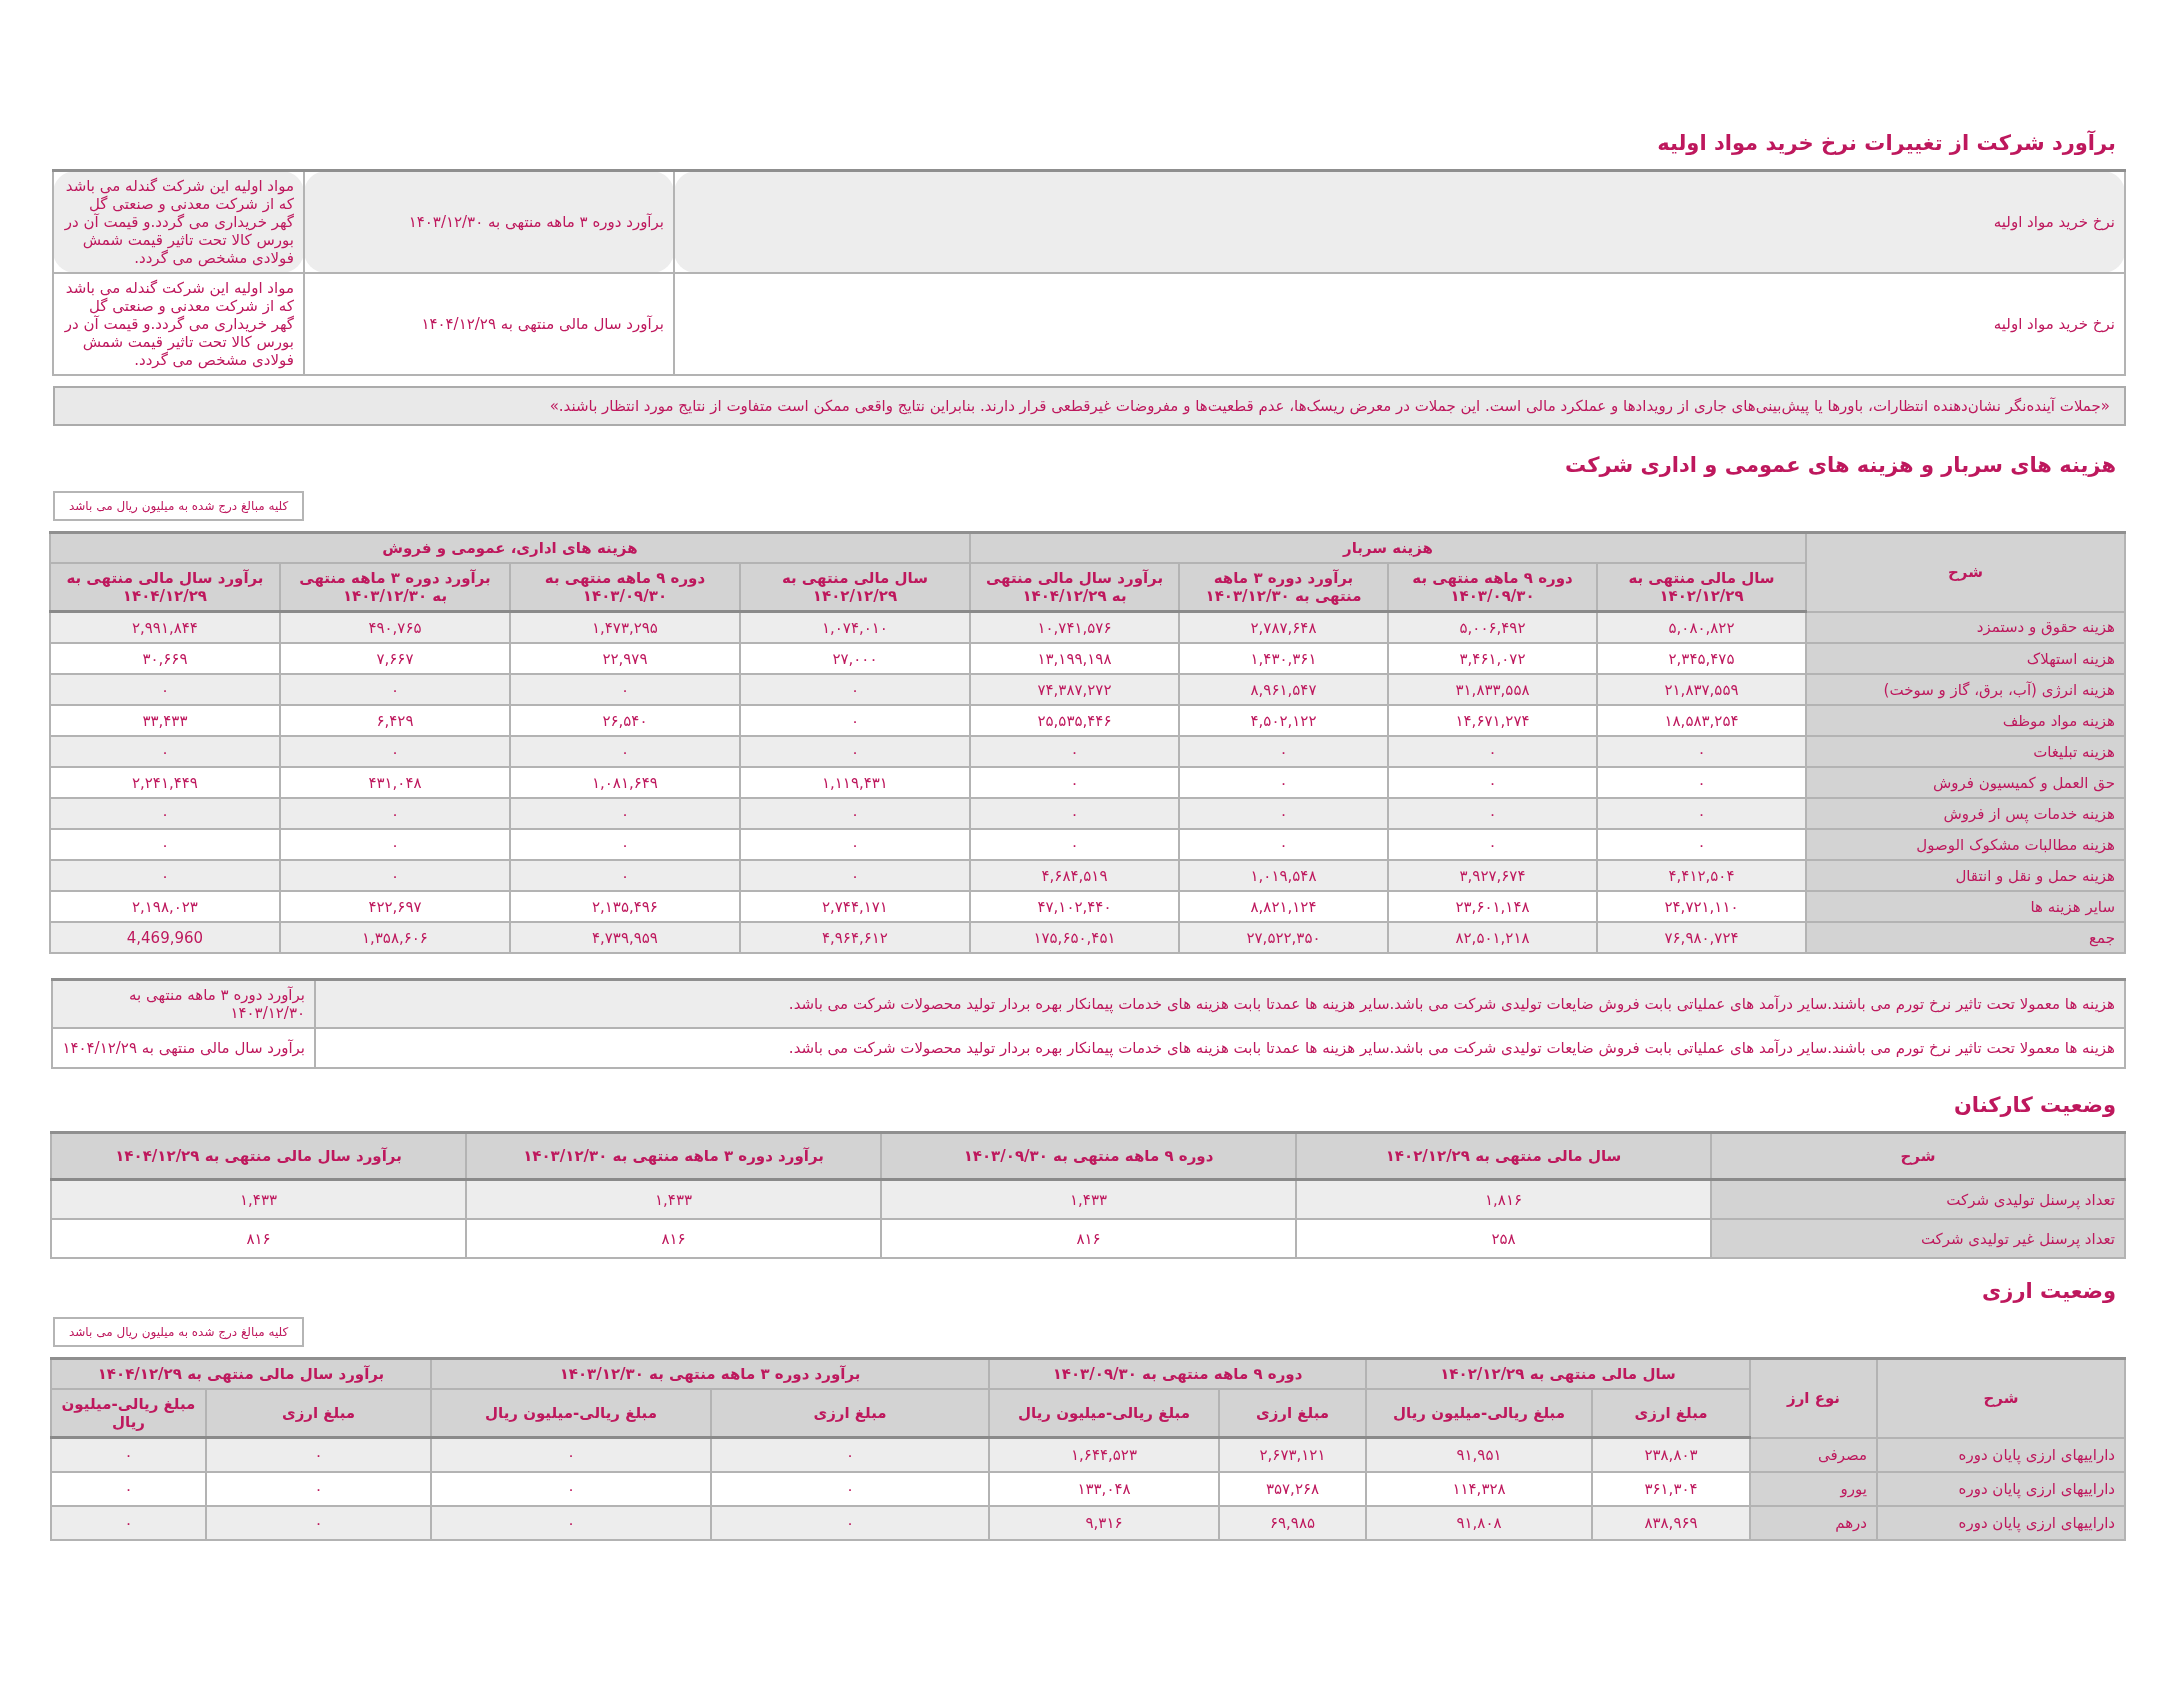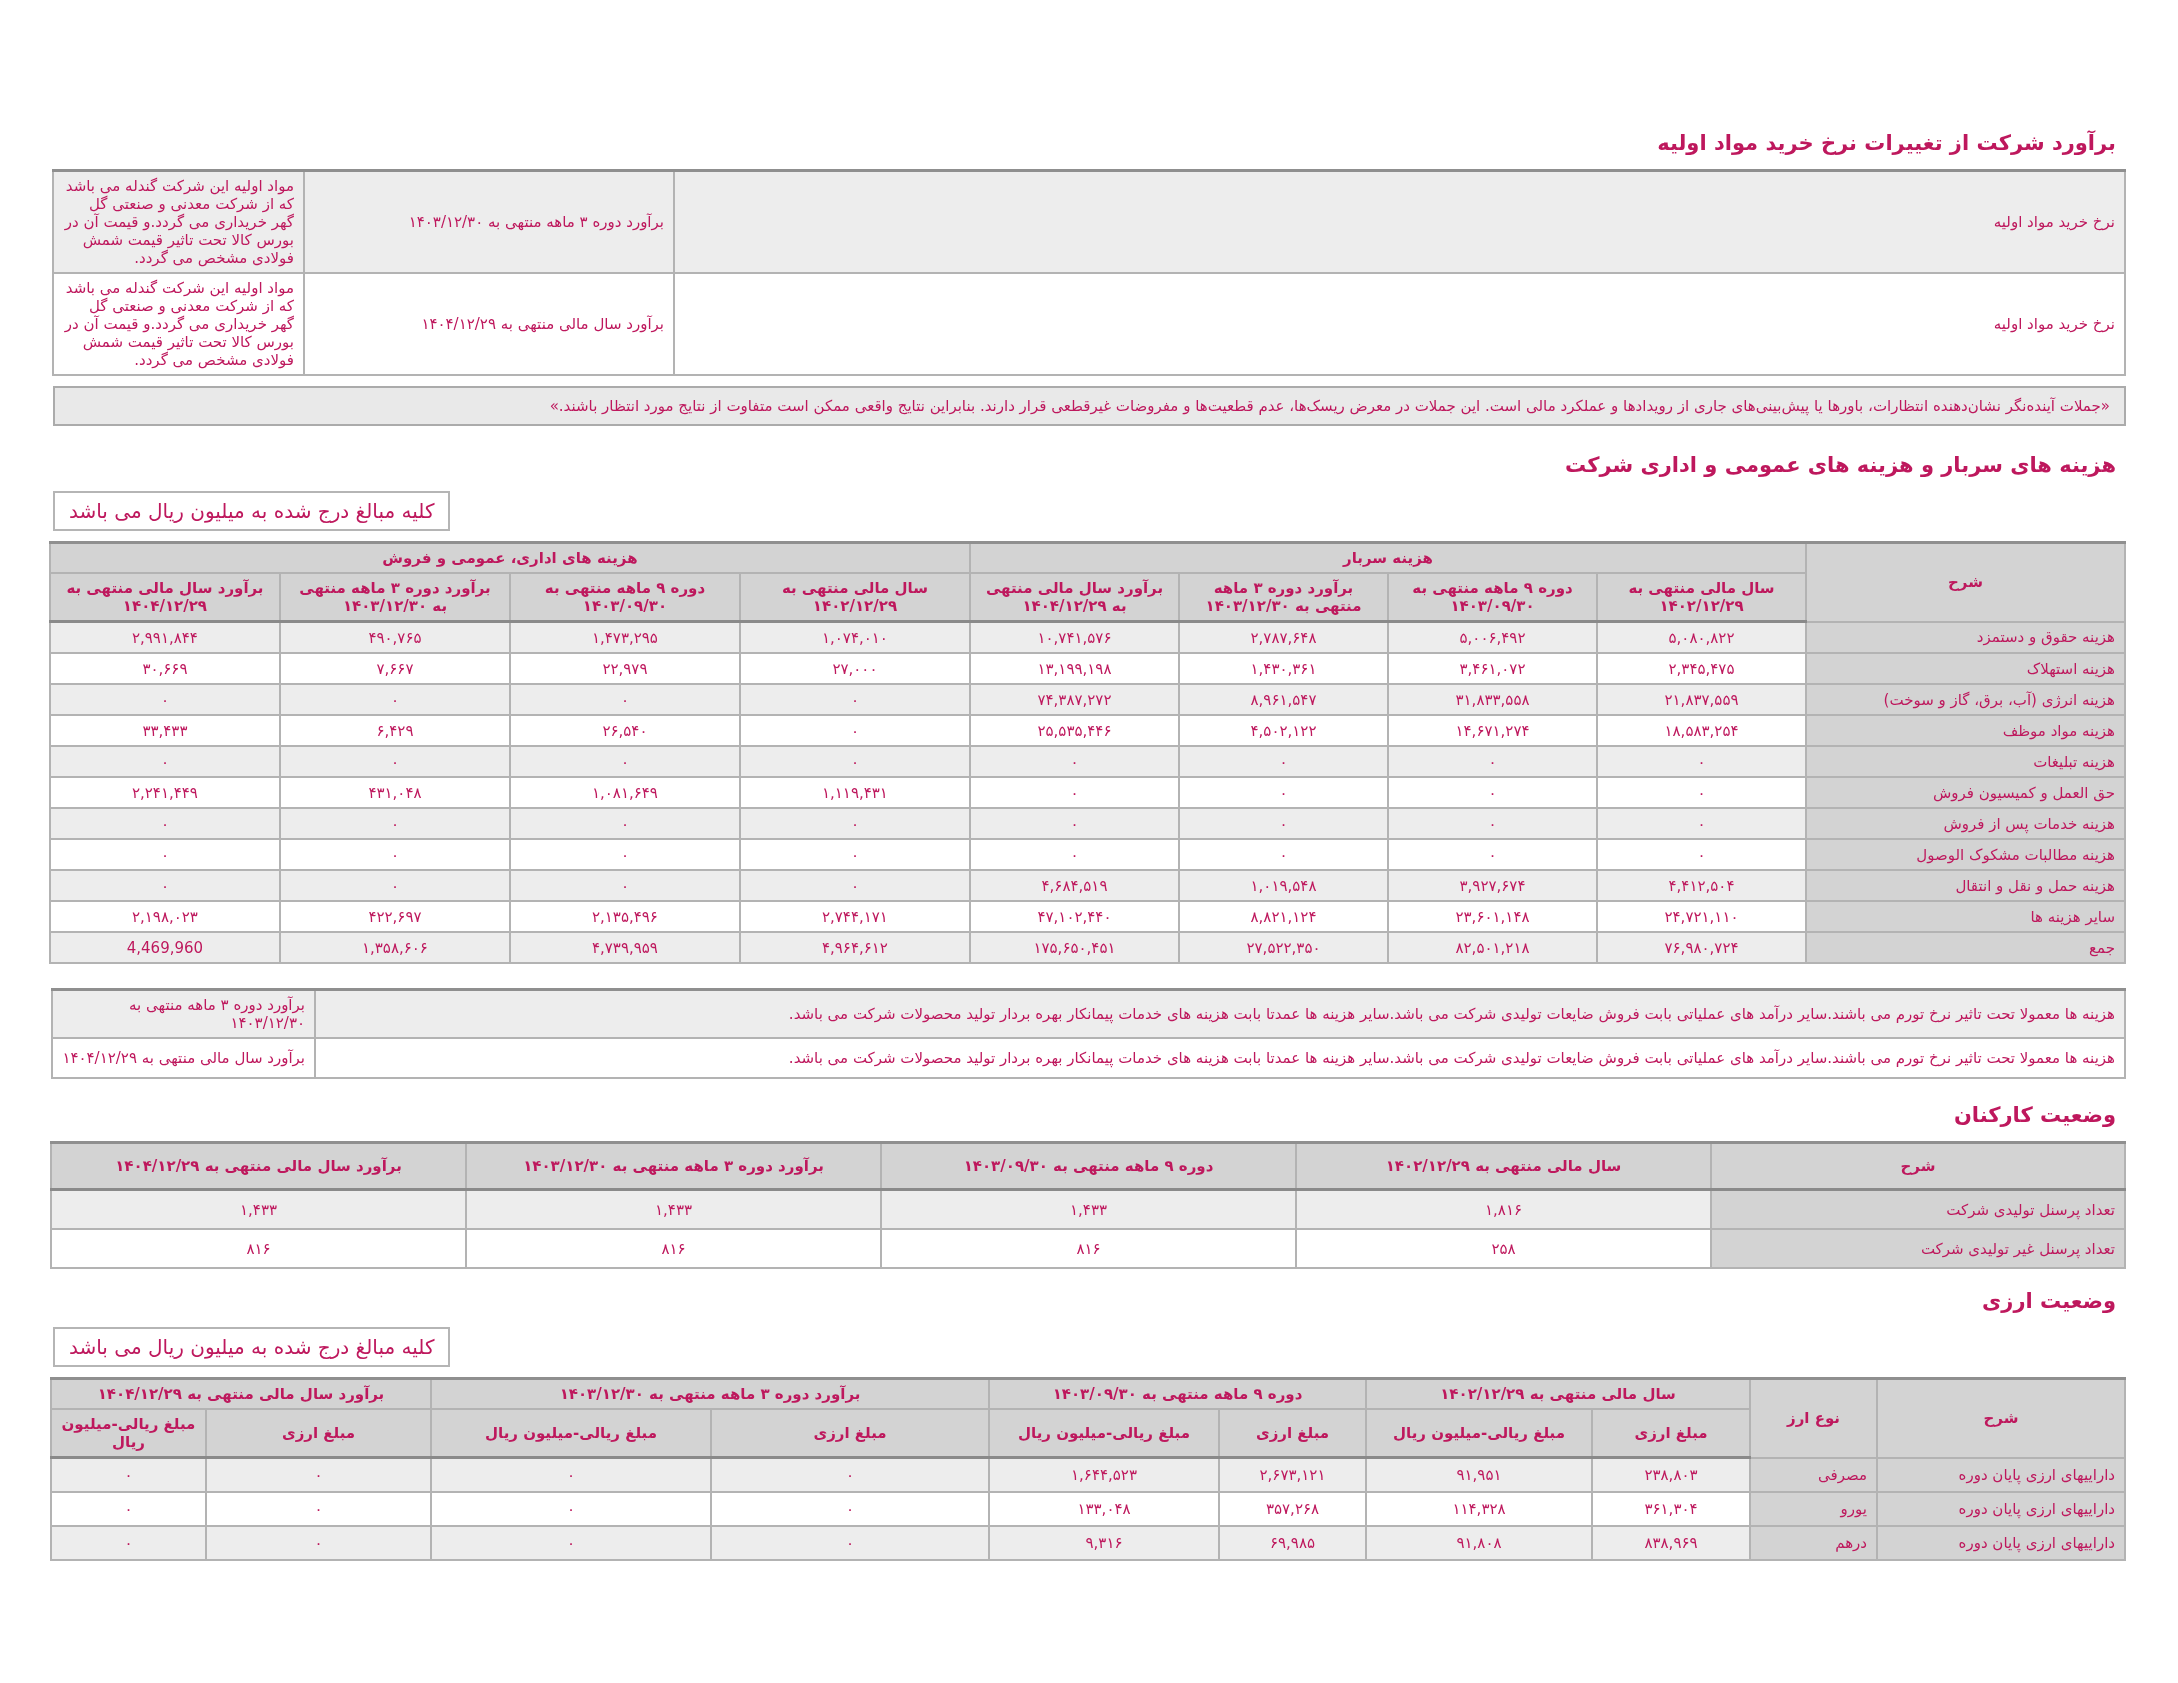--- a/index.html
+++ b/index.html
@@ -15,25 +15,25 @@
   table.t{border:2px solid #9e9e9e;border-top:3px solid #8f8f8f;}
   td,th{border:2px solid #b3b3b3;font-size:15px;padding:5px 9px;vertical-align:middle;word-wrap:break-word;}
   th{background:#d3d3d3;font-weight:bold;text-align:center;}
   thead tr:last-child th{border-bottom:3px solid #8a8a8a;}
   td.lbl{text-align:right;background:#d3d3d3;}
   td.txt{text-align:right;}
   tr.odd td.body, tr.odd td.num2{background:#ededed;}
   td.num2{text-align:center;}
   .disc{background:#e9e9e9;border:2px solid #ababab;padding:9px 14px;font-size:15px;text-align:right;margin-bottom:7px;width:2073px;box-sizing:border-box;}
   .badge-wrap{text-align:left;direction:ltr;margin:0 0 10px 0;width:2073px;}
-  .badge{display:inline-block;direction:rtl;border:2px solid #b5b5b5;background:#fff;padding:6px 14px;font-size:20px;margin-right:1756px;white-space:nowrap;}
+  .badge{display:inline-block;direction:rtl;border:2px solid #b5b5b5;background:#fff;padding:6px 14px;font-size:12px;margin-right:1756px;white-space:nowrap;}
   .badge2{margin-right:1756px;}
   .gap-lg{height:24px;}
   .gap-md{height:20px;}
-  .t1 td{height:34px;}
+  .t1 td{height:34px;border-radius:22px;}
   .t3 td{height:28px;}
   .t4 th{height:34px;}
   .t4 td{height:27px;}
   .t5 td{height:22px;}
   .t2 td{height:19px;}
 </style>
 </head>
 <body>
 
 <div class="page">

